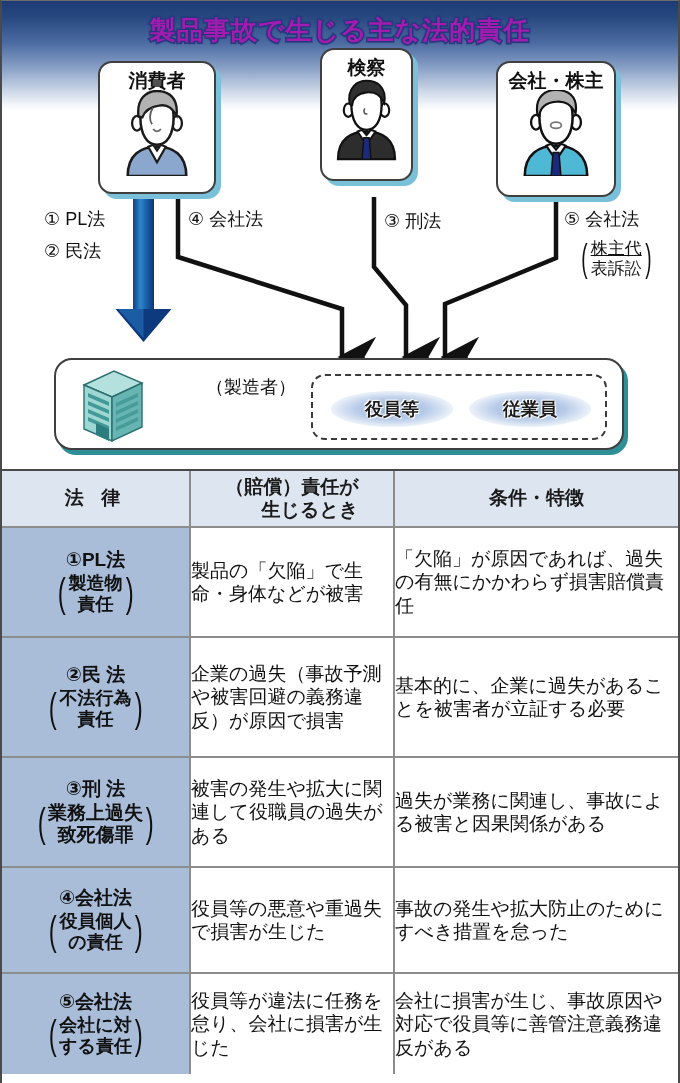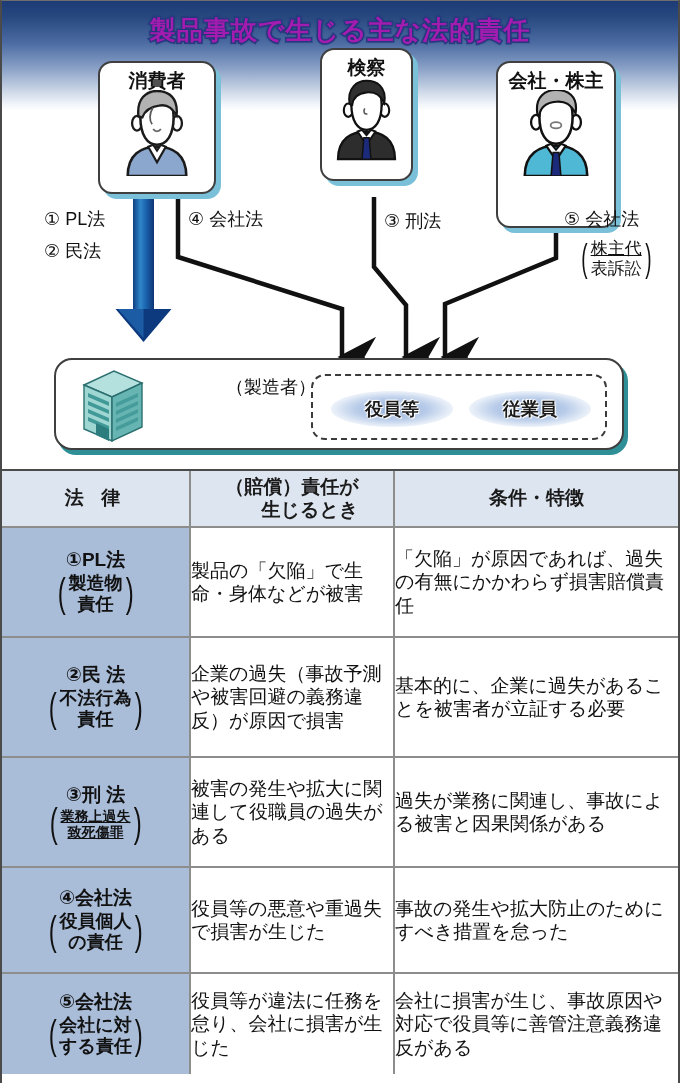--- a/index.html
+++ b/index.html
@@ -226,21 +226,21 @@
           <path d="M47,64 L53,64 L55,88 L45,88 Z" fill="#1b2a7a" stroke="#111" stroke-width="1.6"></path>
           <ellipse cx="29.5" cy="33" rx="5" ry="7.5" fill="#fff" stroke="#111" stroke-width="2.4"></ellipse>
           <ellipse cx="70.5" cy="33" rx="5" ry="7.5" fill="#fff" stroke="#111" stroke-width="2.4"></ellipse>
           <path d="M33,27 C33,11 40,4 50,4 C60,4 67,11 67,27 C67,45 60,55 50,55 C40,55 33,45 33,27 Z" fill="#fff" stroke="#111" stroke-width="2.6"></path>
           <path d="M31,26 C28,7 40,0 50,0 C61,0 73,6 70,25 C66,17 61,12 50,13 C41,14 35,18 34,27 Z" fill="#2f2f2f" stroke="#111" stroke-width="2.2"></path>
           <path d="M48,31 C46,35 48,38 51,37" fill="none" stroke="#555" stroke-width="1.8"></path>
         </svg>
       </div>
     </div>
 
-    <div class="actor" id="actor-shareholder" style="left:494px; top:60px; width:120px; height:167px;">
+    <div class="actor" id="actor-shareholder" style="left:494px; top:60px; width:120px; height:136px;">
       <div class="label">会社・株主</div>
       <div class="person">
         <svg viewBox="0 0 100 88" width="100%" height="100%">
           <path d="M18,88 C18,65 33,57 50,57 C67,57 82,65 82,88 Z" fill="#4fb8d4" stroke="#111" stroke-width="2.6"></path>
           <path d="M40,57 L50,72 L60,57 L55,55 L50,61 L45,55 Z" fill="#fff" stroke="#111" stroke-width="2.2"></path>
           <path d="M47,64 L53,64 L55,88 L45,88 Z" fill="#1b2a7a" stroke="#111" stroke-width="1.6"></path>
           <ellipse cx="29.5" cy="33" rx="5" ry="7.5" fill="#fff" stroke="#111" stroke-width="2.4"></ellipse>
           <ellipse cx="70.5" cy="33" rx="5" ry="7.5" fill="#fff" stroke="#111" stroke-width="2.4"></ellipse>
           <path d="M33,27 C33,11 40,4 50,4 C60,4 67,11 67,27 C67,45 60,55 50,55 C40,55 33,45 33,27 Z" fill="#fff" stroke="#111" stroke-width="2.6"></path>
           <path d="M31,25 C28,6 40,0 50,0 C61,0 73,5 70,24 C65,15 60,11 50,12 C40,13 34,17 33,26 Z" fill="#b2b2b2" stroke="#111" stroke-width="2.2"></path>
@@ -283,21 +283,21 @@
         <g fill="#3e9795" opacity=".8">
           <polygon points="40,36 62,26 62,30 40,40"></polygon>
           <polygon points="40,44 62,34 62,38 40,48"></polygon>
           <polygon points="40,52 62,42 62,46 40,56"></polygon>
           <polygon points="40,60 62,50 62,54 40,64"></polygon>
         </g>
 
         <polygon points="20,56 33,62 33,74 20,68" fill="#2c7d7e"></polygon>
       </svg>
       <div id="kigyou-text">
-        <span class="sub" style="display:block;text-align:right;">（製造者）</span>
+        <span class="sub" style="display:block;">（製造者）</span>
       </div>
       <div id="inner-dash">
         <div class="badge" id="badge-officer">役員等</div>
         <div class="badge" id="badge-employee">従業員</div>
       </div>
     </div>
   </div>
 
   <div id="table">
     <table class="grid">
@@ -348,21 +348,21 @@
           </td>
           <td class="desc">企業の過失（事故予測や被害回避の義務違反）が原因で損害</td>
           <td class="desc">基本的に、企業に過失があることを被害者が立証する必要</td>
         </tr>
 
         <tr style="height:110px;">
           <td class="lawcell">
             <span class="lname">③刑 法</span>
             <span class="paren">
               <span class="pmark">(</span>
-              <span class="psub" style="font-size:14px;text-decoration:underline;">
+              <span class="psub" style="font-size:19px;">
                 <span style="display:block;">業務上過失</span>
                 <span style="display:block;">致死傷罪</span>
               </span>
               <span class="pmark">)</span>
             </span>
           </td>
           <td class="desc">被害の発生や拡大に関連して役職員の過失がある</td>
           <td class="desc">過失が業務に関連し、事故による被害と因果関係がある</td>
         </tr>
 

